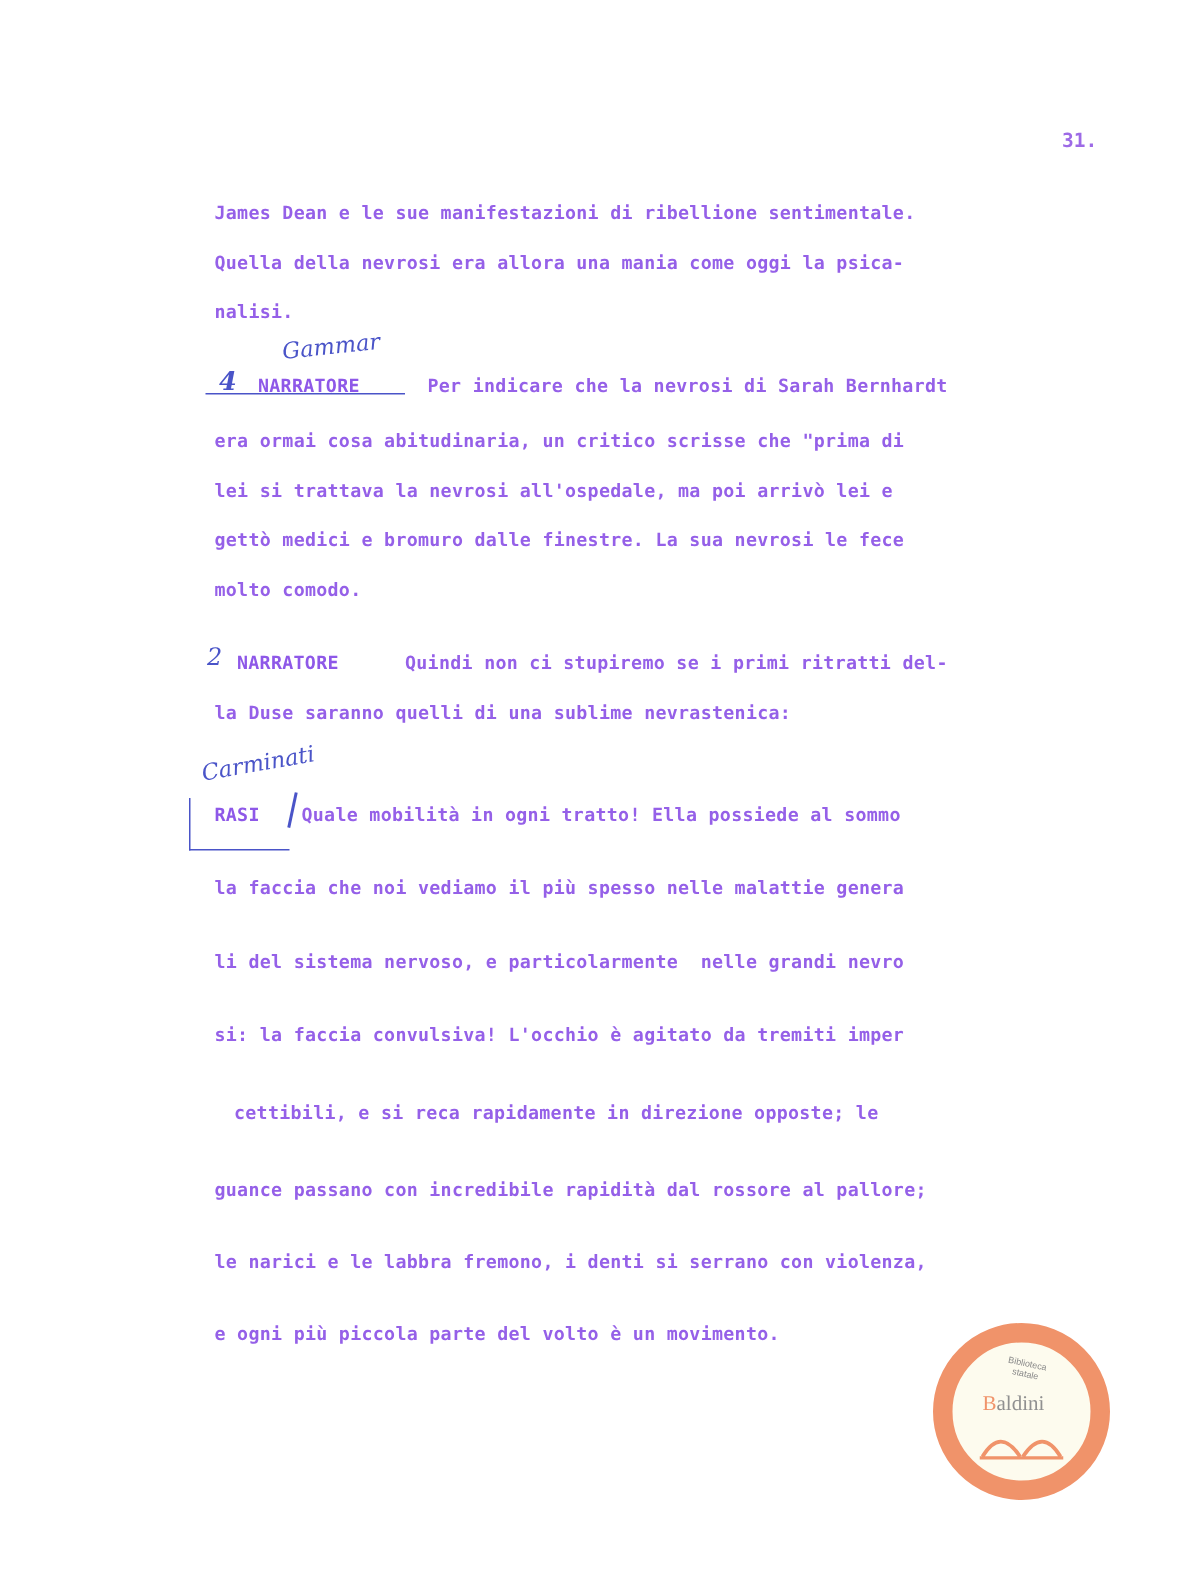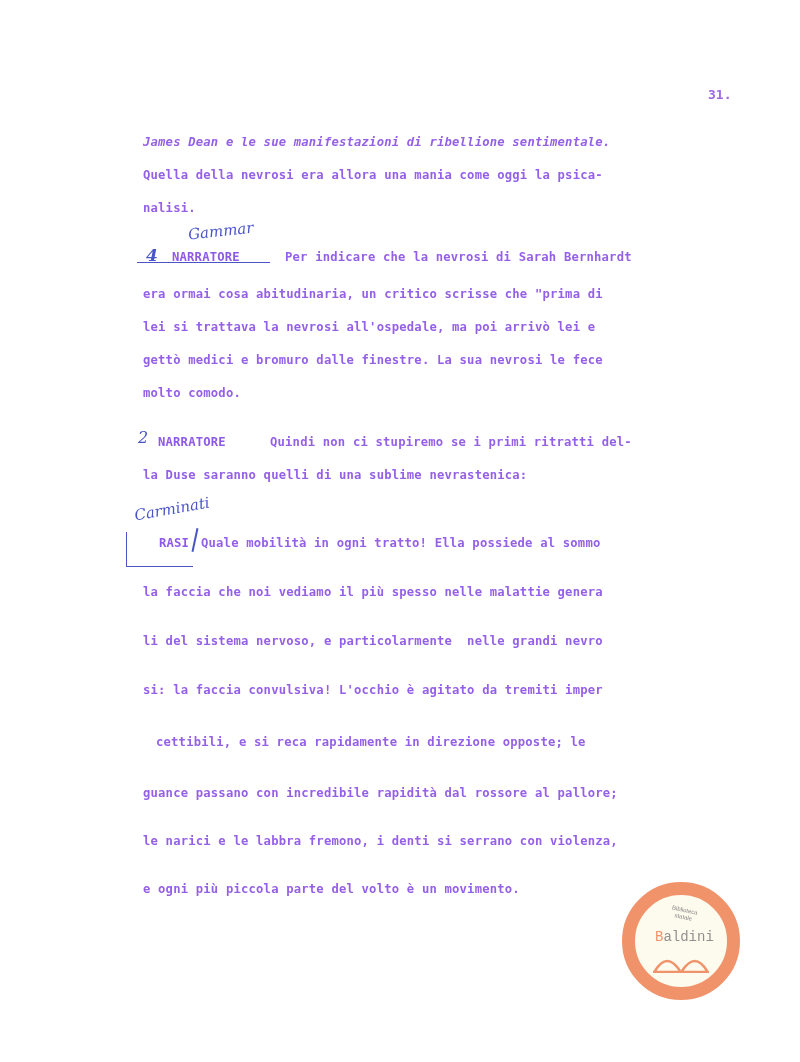--- a/index.html
+++ b/index.html
@@ -88,21 +88,21 @@
       font-size: 6px;
       color: #888;
       transform: rotate(12deg);
       line-height: 7px;
       text-align: center;
     }
     .stamp-name {
       position: absolute;
       left: 20px;
       top: 34px;
-      font-family: Liberation Mono, monospace;
+      font-family: Liberation Serif, serif;
       font-size: 14px;
       color: #909090;
     }
     .stamp-name .initial {
       color: #f0936a;
     }
     .stamp-arches {
       position: absolute;
       left: 18px;
       top: 56px;
@@ -111,21 +111,21 @@
 </head>
 <body>
 
 <div class="page">
 
   <div class="punch-hole" style="top:361px;"></div>
   <div class="punch-hole" style="top:672px;"></div>
 
   <div class="page-number">31.</div>
 
-  <div class="line" style="left:143px; top:135px;font-style:italic;">James Dean e le sue manifestazioni di ribellione sentimentale.</div>
+  <div class="line" style="left:143px; top:135px;">James Dean e le sue manifestazioni di ribellione sentimentale.</div>
   <div class="line" style="left:143px; top:168px;">Quella della nevrosi era allora una mania come oggi la psica-</div>
   <div class="line" style="left:143px; top:201px;">nalisi.</div>
 
   <div class="handwriting" style="left:188px; top:222px; transform:rotate(-6deg);">Gammar</div>
   <div class="handwriting" style="left:146px; top:245px; font-size:17px; font-weight:bold;">4</div>
   <div class="underline-mark" style="left:137px; top:262px; width:133px;"></div>
 
   <div class="line speaker" style="left:172px; top:250px;">NARRATORE</div>
   <div class="line" style="left:285px; top:250px;">Per indicare che la nevrosi di Sarah Bernhardt</div>
   <div class="line" style="left:143px; top:287px;">era ormai cosa abitudinaria, un critico scrisse che "prima di</div>
@@ -135,21 +135,21 @@
 
   <div class="handwriting" style="left:138px; top:428px; font-size:16px;">2</div>
   <div class="line speaker" style="left:158px; top:435px;">NARRATORE</div>
   <div class="line" style="left:270px; top:435px;">Quindi non ci stupiremo se i primi ritratti del-</div>
   <div class="line" style="left:143px; top:468px;">la Duse saranno quelli di una sublime nevrastenica:</div>
 
   <div class="handwriting" style="left:134px; top:500px; transform:rotate(-10deg);">Carminati</div>
   <div class="bracket-mark" style="left:126px; top:532px; width:66px; height:34px;"></div>
   <div class="slash-mark" style="left:194px; top:528px; height:24px;"></div>
 
-  <div class="line speaker" style="left:143px; top:536px;margin-left:16px;">RASI</div>
+  <div class="line speaker" style="left:143px; top:536px;">RASI</div>
   <div class="line" style="left:201px; top:536px;">Quale mobilità in ogni tratto! Ella possiede al sommo</div>
   <div class="line" style="left:143px; top:585px;">la faccia che noi vediamo il più spesso nelle malattie genera</div>
   <div class="line" style="left:143px; top:634px;">li del sistema nervoso, e particolarmente  nelle grandi nevro</div>
   <div class="line" style="left:143px; top:683px;">si: la faccia convulsiva! L'occhio è agitato da tremiti imper</div>
   <div class="line" style="left:156px; top:735px;">cettibili, e si reca rapidamente in direzione opposte; le</div>
   <div class="line" style="left:143px; top:786px;text-align:center;">guance passano con incredibile rapidità dal rossore al pallore;</div>
   <div class="line" style="left:143px; top:834px;text-align:center;">le narici e le labbra fremono, i denti si serrano con violenza,</div>
   <div class="line" style="left:143px; top:882px;">e ogni più piccola parte del volto è un movimento.</div>
 
   <div class="stamp">

